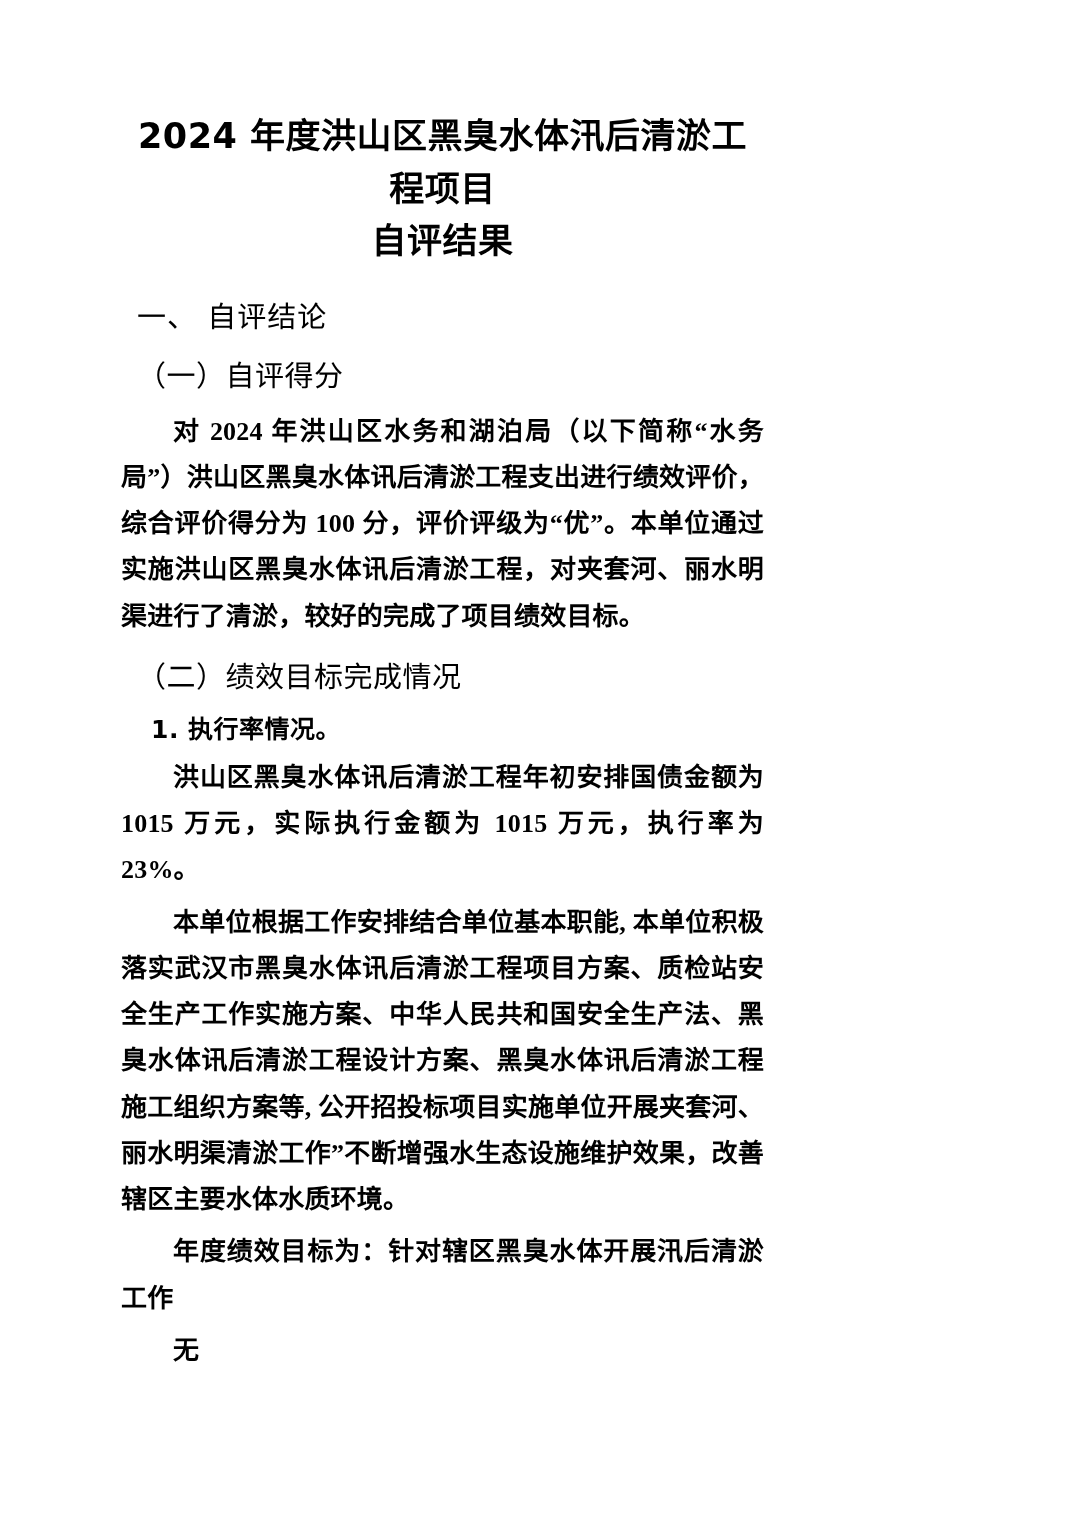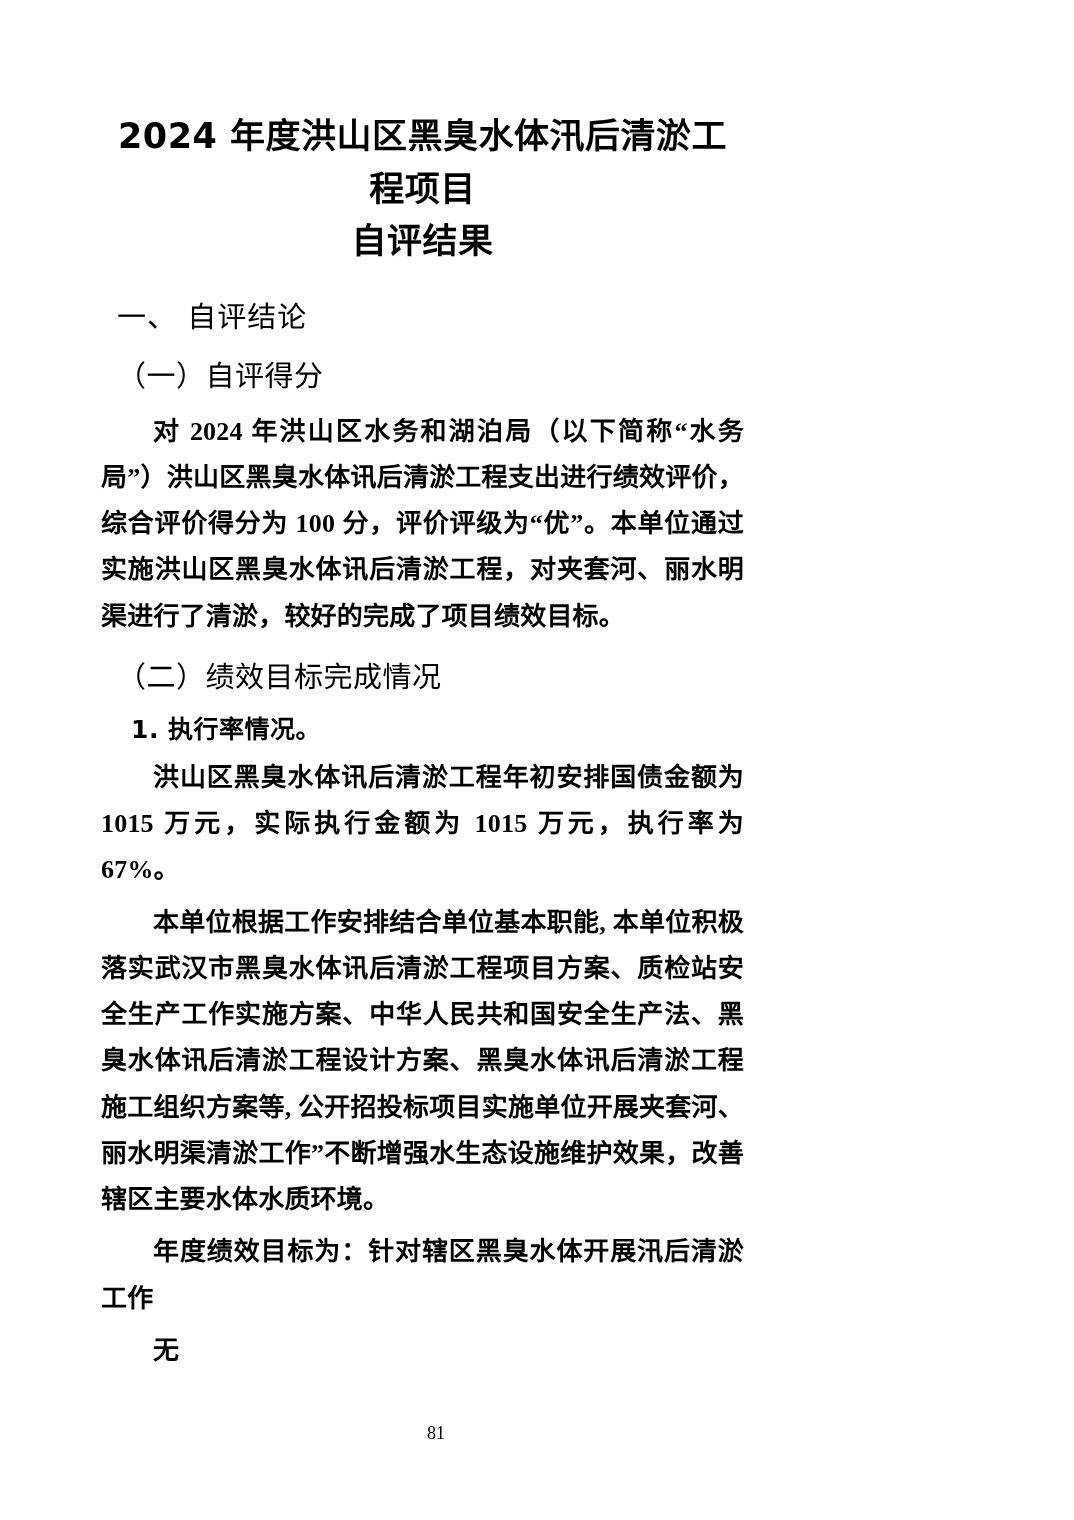--- a/index.html
+++ b/index.html
@@ -14,20 +14,21 @@
     color: #000000;
     position: relative;
     overflow: hidden;
   }
   .page {
     position: relative;
     width: 872px;
     height: 1520px;
     box-sizing: border-box;
     padding: 110px 128px 0 101px;
+    margin-left: 20px;
   }
   .doc-title {
     font-family: "DejaVu Sans", "Liberation Sans", sans-serif;
     font-weight: bold;
     font-size: 35px;
     line-height: 1.5;
     text-align: center;
     letter-spacing: 0.5px;
     margin: 0;
   }
@@ -95,25 +96,24 @@
   <div class="h1">一、 自评结论</div>
 
   <div class="h2">（一）自评得分</div>
 
   <p class="para">对 2024 年洪山区水务和湖泊局（以下简称“水务局”）洪山区黑臭水体讯后清淤工程支出进行绩效评价，综合评价得分为 100 分，评价评级为“优”。本单位通过实施洪山区黑臭水体讯后清淤工程，对夹套河、丽水明渠进行了清淤，较好的完成了项目绩效目标。</p>
 
   <div class="h2">（二）绩效目标完成情况</div>
 
   <div class="h3">1. 执行率情况。</div>
 
-  <p class="para tight">洪山区黑臭水体讯后清淤工程年初安排国债金额为 1015 万元，实际执行金额为 1015 万元，执行率为 67%。</p>
+  <p class="para tight">洪山区黑臭水体讯后清淤工程年初安排国债金额为 1015 万元，实际执行金额为 1015 万元，执行率为 23%。</p>
 
 
   <p class="para tight">本单位根据工作安排结合单位基本职能, 本单位积极落实武汉市黑臭水体讯后清淤工程项目方案、质检站安全生产工作实施方案、中华人民共和国安全生产法、黑臭水体讯后清淤工程设计方案、黑臭水体讯后清淤工程施工组织方案等, 公开招投标项目实施单位开展夹套河、丽水明渠清淤工作”不断增强水生态设施维护效果，改善辖区主要水体水质环境。</p>
 
   <p class="para tight">年度绩效目标为：针对辖区黑臭水体开展汛后清淤工作</p>
 
 
   <p class="para tight">无</p>
 
-  <div class="page-number">81</div>
 
 </div>
 
 </body></html>

